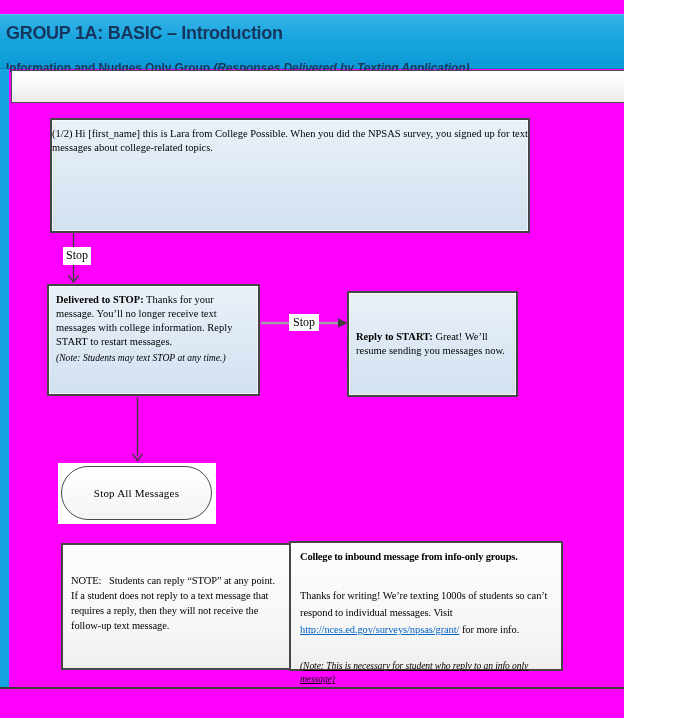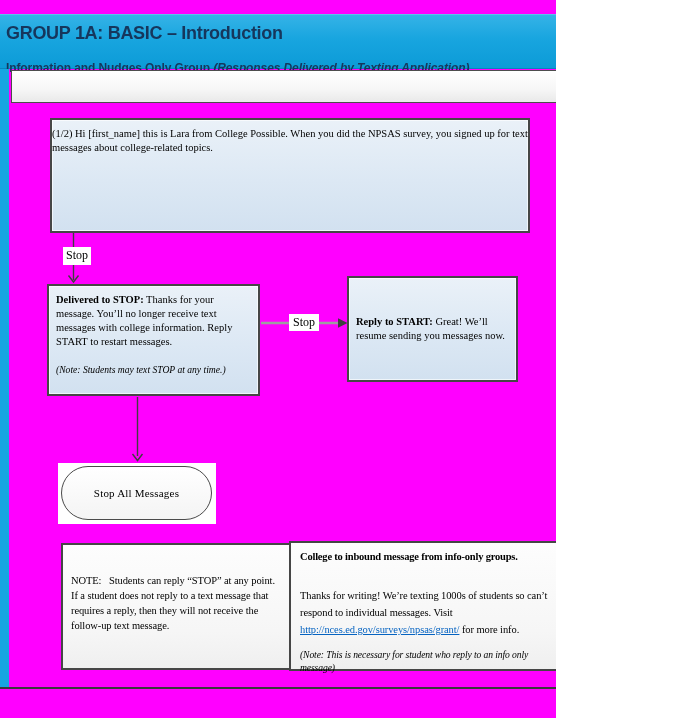--- a/index.html
+++ b/index.html
@@ -1,17 +1,17 @@
 <!DOCTYPE html>
 <html><head>
 <meta charset="utf-8">
 <style>
   html,body{margin:0;padding:0;}
   .page{
-    position:relative;width:556px;height:718px;background:#FF00FF;
+    position:relative;width:624px;height:718px;background:#FF00FF;
     overflow:hidden;font-family:"Liberation Serif",serif;color:#000;
   }
   
   .hdr{
     position:absolute;left:0;top:14px;width:672px;height:55px;box-sizing:border-box;
     background:linear-gradient(180deg,#35B3E7 0%,#18A5DF 45%,#0C9BD7 100%);
     border-top:1px solid #5BC3EC;border-bottom:1px solid #0A84BC;border-right:1px solid #0A84BC;
     padding:8px 0 0 6px;font-family:"Liberation Sans",sans-serif;color:#16365C;
   }
   .hdr-title{font-size:18px;font-weight:bold;letter-spacing:-0.3px;line-height:20px;}
@@ -34,28 +34,28 @@
   }
   .box.blue{
     background:linear-gradient(180deg,#EAF1F8 0%,#DCE8F4 55%,#D2E1F0 100%);
     box-shadow:inset 0 0 0 1px rgba(255,255,255,.65);
   }
   .box.white{background:linear-gradient(180deg,#FDFDFD 0%,#F6F6F6 70%,#EFEFEF 100%);}
   .box p{margin:0;}
   #intro-box{left:50px;top:118px;width:480px;height:115px;padding:7px 0;}
   #intro-box p + p{margin-top:14px;}
   #resp-stop{left:47px;top:284px;width:213px;height:112px;padding:7px 7px;}
-  #reply-start{left:347px;top:276px;width:171px;height:106px;padding:6px 7px;display:flex;align-items:center;}
+  #reply-start{left:347px;top:291px;width:171px;height:106px;padding:6px 7px;display:flex;align-items:center;}
   #note-box{left:41px;top:543px;width:230px;height:127px;padding:28px 6px 6px 8px;line-height:15px;letter-spacing:-0.1px;}
   #inbound-box{left:289px;top:541px;width:274px;height:130px;padding:7px 9px;letter-spacing:-0.1px;}
   #inbound-box .ttl{font-size:10.5px;font-weight:bold;letter-spacing:-0.2px;line-height:13px;}
   #inbound-box .body{margin-top:24px;line-height:17px;}
   b{font-weight:bold;}
-  .note-it{font-style:italic;font-size:9.6px;line-height:13px;margin-top:14px;display:block;}
-  #inbound-box .note-it{margin-top:10px;}
+  .note-it{font-style:italic;font-size:9.6px;line-height:13px;margin-top:2px;display:block;}
+  #inbound-box .note-it{margin-top:21px;text-decoration:underline;}
   .prewrap{white-space:pre-wrap;margin-left:20px;}
   
   .lnk{text-decoration:underline;color:#000;cursor:pointer;}
   .lnk.blue{color:#0563C1;}
   
   .lbl{
     position:absolute;background:#FFFFFF;text-align:center;
     font-size:12px;line-height:17px;
   }
   #stop-lbl{left:63px;top:247px;width:28px;height:18px;}

